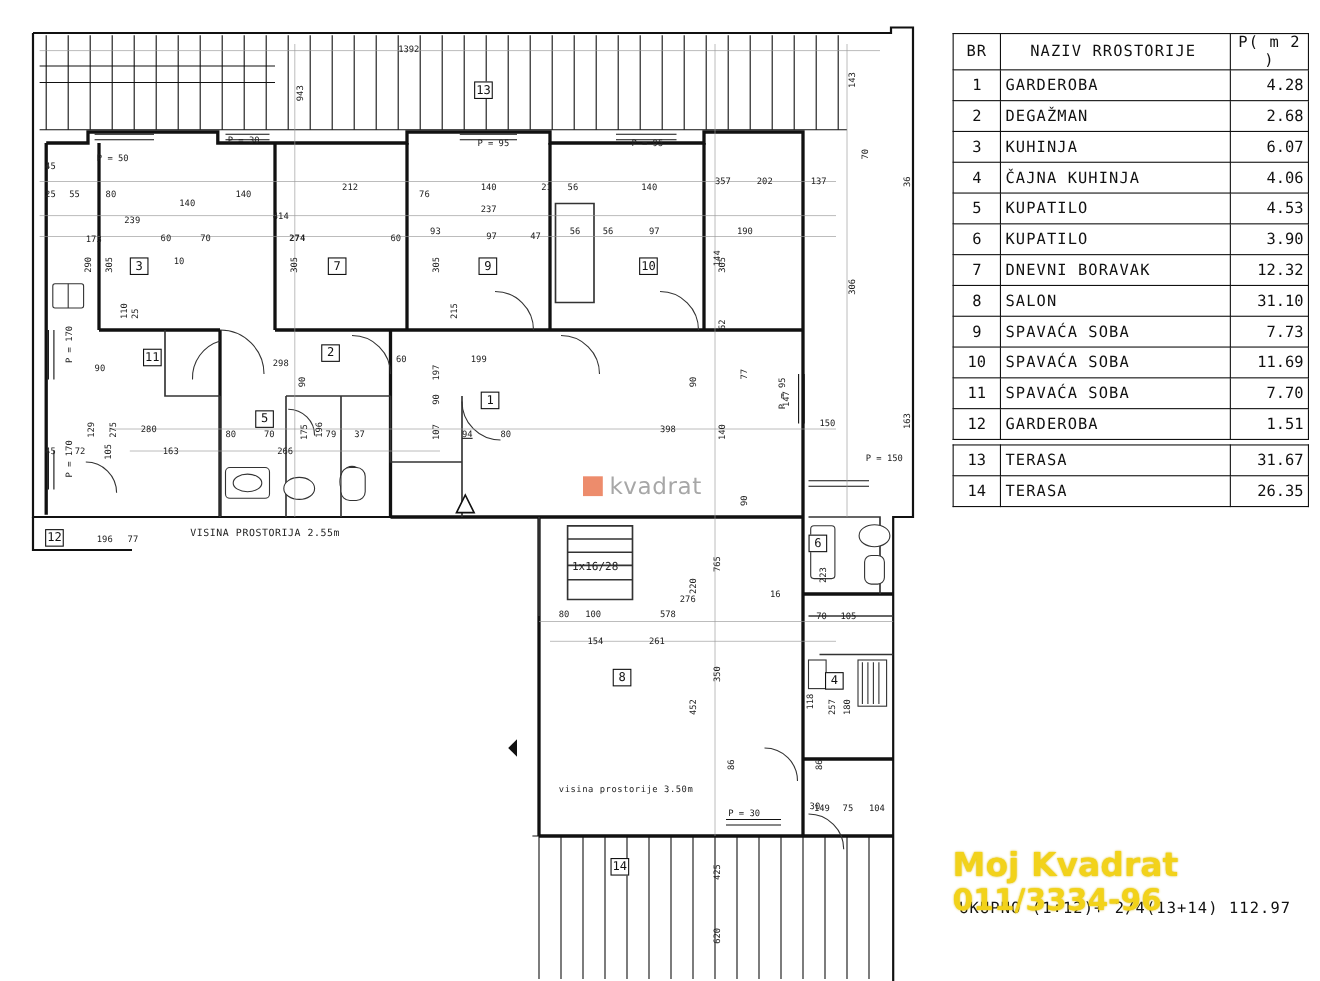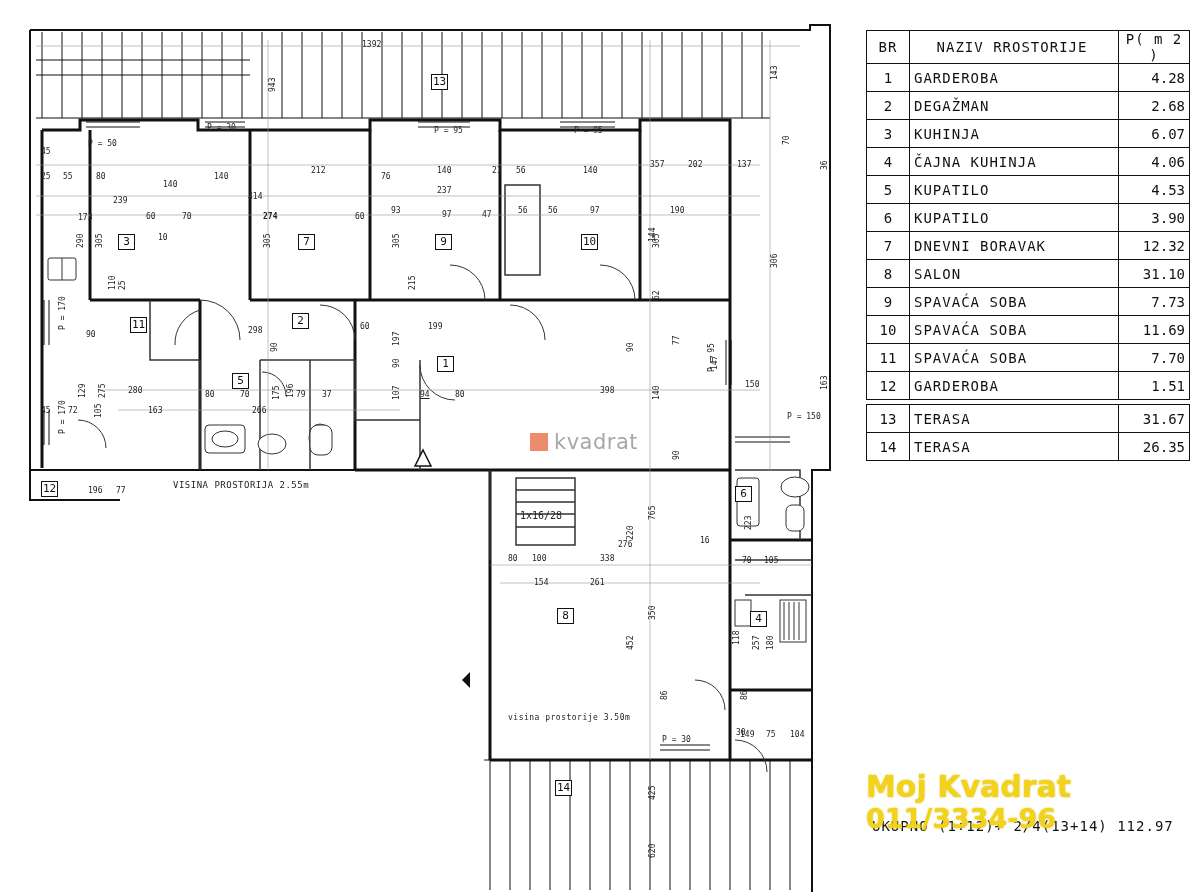--- a/index.html
+++ b/index.html
@@ -342,21 +342,21 @@
   <div class="dimv" style="left:94px;top:418px;">105</div>
   <div class="dim" style="left:88px;top:486px;">196</div>
   <div class="dim" style="left:116px;top:486px;">77</div>
   <div class="dimv" style="left:820px;top:390px;">163</div>
 
   <div class="dimv" style="left:648px;top:520px;">765</div>
   <div class="dimv" style="left:626px;top:540px;">220</div>
   <div class="dimv" style="left:672px;top:460px;">90</div>
   <div class="dim" style="left:508px;top:554px;">80</div>
   <div class="dim" style="left:532px;top:554px;">100</div>
-  <div class="dim" style="left:600px;top:554px;">338</div>
+  <div class="dim" style="left:600px;top:554px;">578</div>
   <div class="dim" style="left:618px;top:540px;">276</div>
   <div class="dim" style="left:700px;top:536px;">16</div>
   <div class="dim" style="left:742px;top:556px;">70</div>
   <div class="dim" style="left:764px;top:556px;">105</div>
   <div class="dim" style="left:534px;top:578px;">154</div>
   <div class="dim" style="left:590px;top:578px;">261</div>
   <div class="dimv" style="left:648px;top:620px;">350</div>
   <div class="dimv" style="left:626px;top:650px;">452</div>
   <div class="dimv" style="left:732px;top:645px;">118</div>
   <div class="dimv" style="left:752px;top:650px;">257</div>

